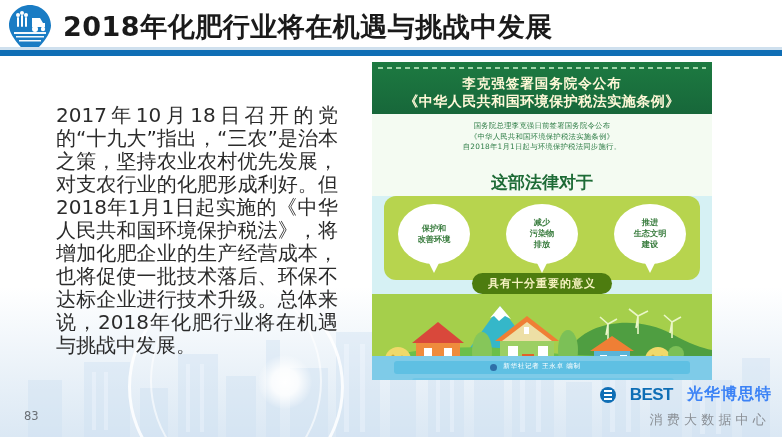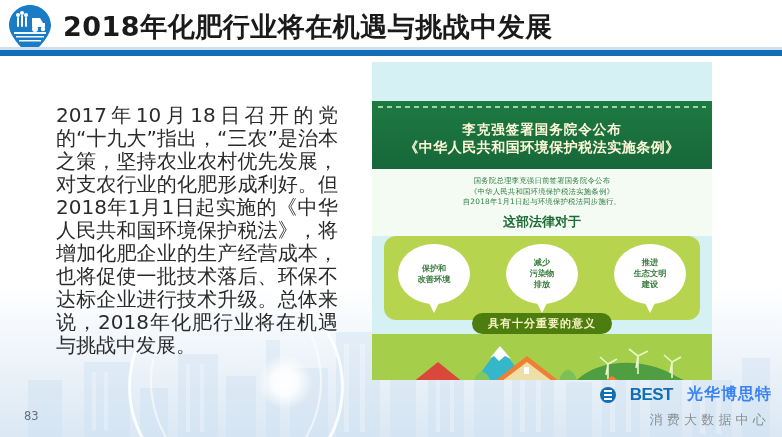--- a/index.html
+++ b/index.html
@@ -45,41 +45,41 @@
     font-size:20px;line-height:23px;color:#2b2b2b;
     text-align:justify;
   }
 
   
   .info{
     position:absolute;left:372px;top:62px;width:340px;height:318px;
     background:#d6f1f4;overflow:hidden;
   }
   .info-banner{
-    position:relative;width:100%;height:68px;background:#1f7a42;
+    position:relative;width:100%;height:52px;background:#1f7a42;
     background:linear-gradient(#1d7a41,#17673a);
-    box-sizing:border-box;padding-top:14px;margin-top:39px;
+    box-sizing:border-box;padding-top:7px;
   }
   .info-banner:before{
     content:"";position:absolute;left:6px;right:6px;top:5px;height:2px;
     background:repeating-linear-gradient(to right,#9fd3a8 0 5px,transparent 5px 9px);
   }
   .banner-l1{
     text-align:center;color:#fff8d8;font-size:13.5px;font-weight:bold;line-height:18px;
     letter-spacing:1px;margin-top:5px;
   }
   .banner-l2{
     text-align:center;color:#fff8d8;font-size:14px;font-weight:bold;line-height:19px;
     letter-spacing:.5px;
   }
   .info-white{
     background:#f4fbf2;padding:7px 12px 6px;text-align:center;
   }
   .iw-line{font-size:7.4px;color:#2e7d46;line-height:10.5px;letter-spacing:.2px;}
-  .iw-big{font-size:13px;color:#1d6b36;font-weight:bold;margin-top:6px;line-height:16px;}
+  .iw-big{font-size:17px;color:#1d6b36;font-weight:bold;margin-top:21px;line-height:16px;}
 
   .bubble-band{
     position:relative;margin:0 12px;background:#b7d44e;
     border-radius:12px;height:84px;
   }
   .bubbles{display:flex;justify-content:space-around;padding-top:8px;gap:8px;}
   .bubble{
     position:relative;width:72px;height:60px;background:#ffffff;border-radius:50%;
     display:flex;align-items:center;justify-content:center;
   }

